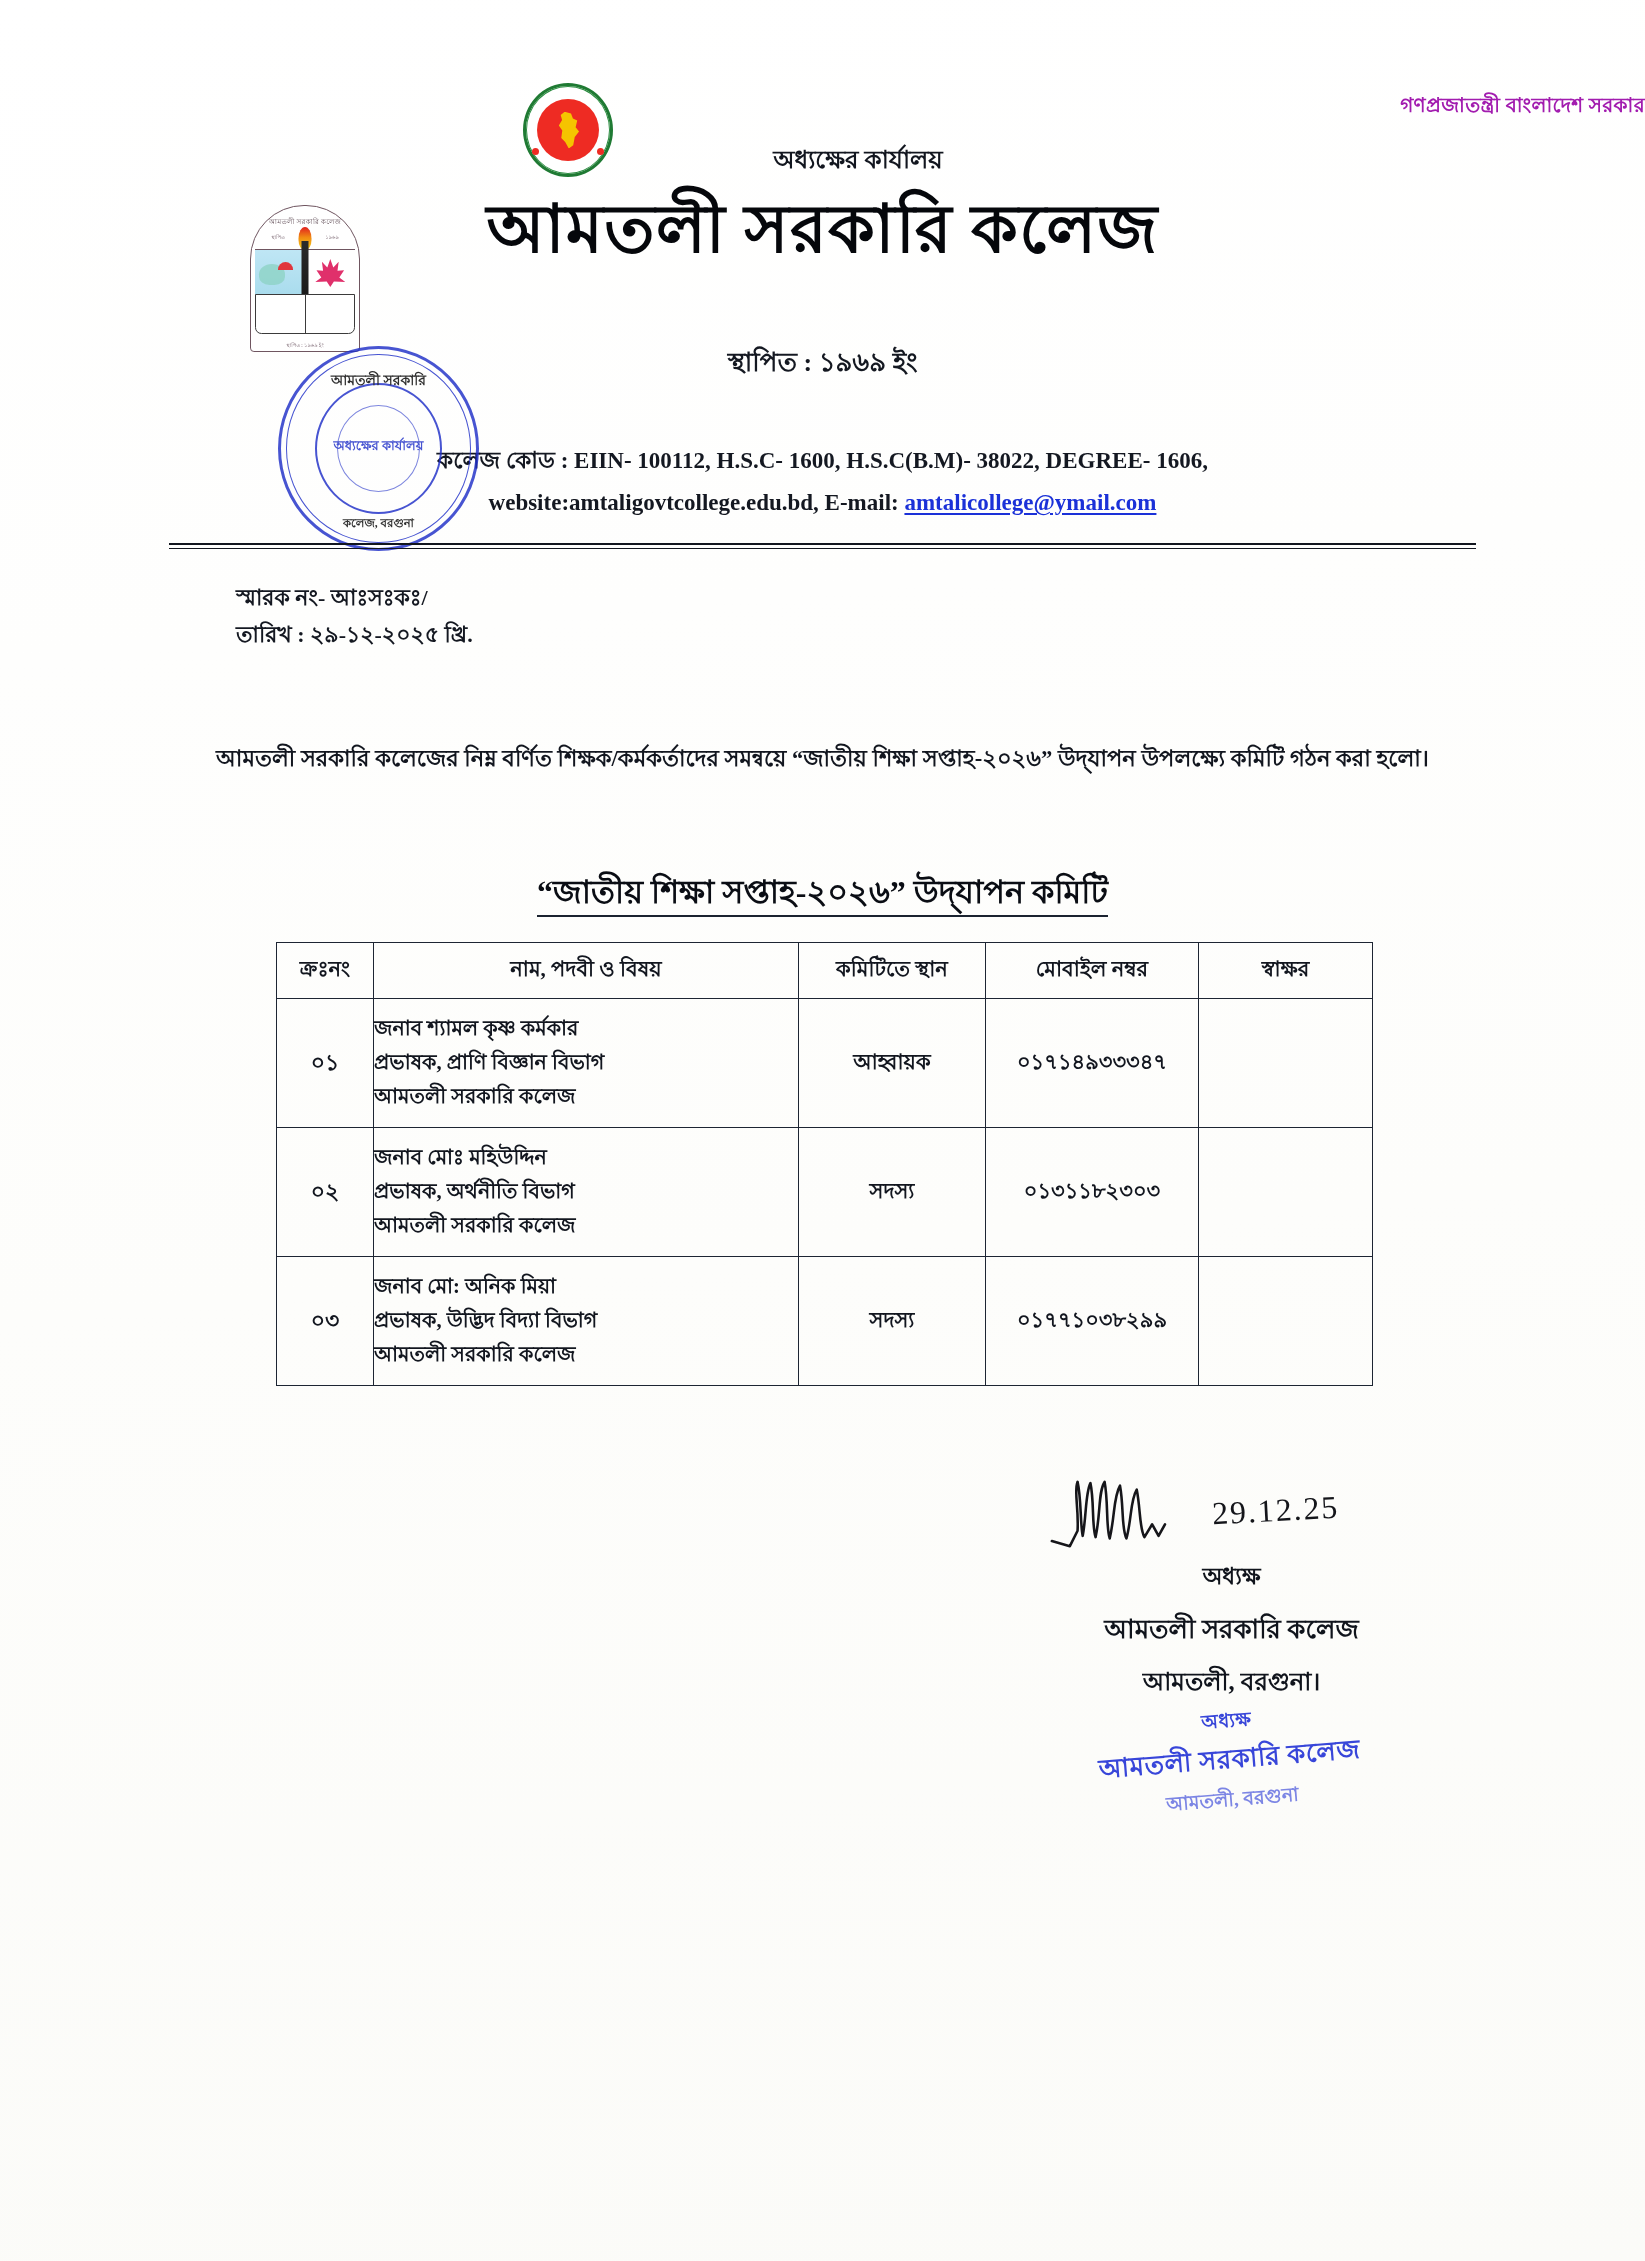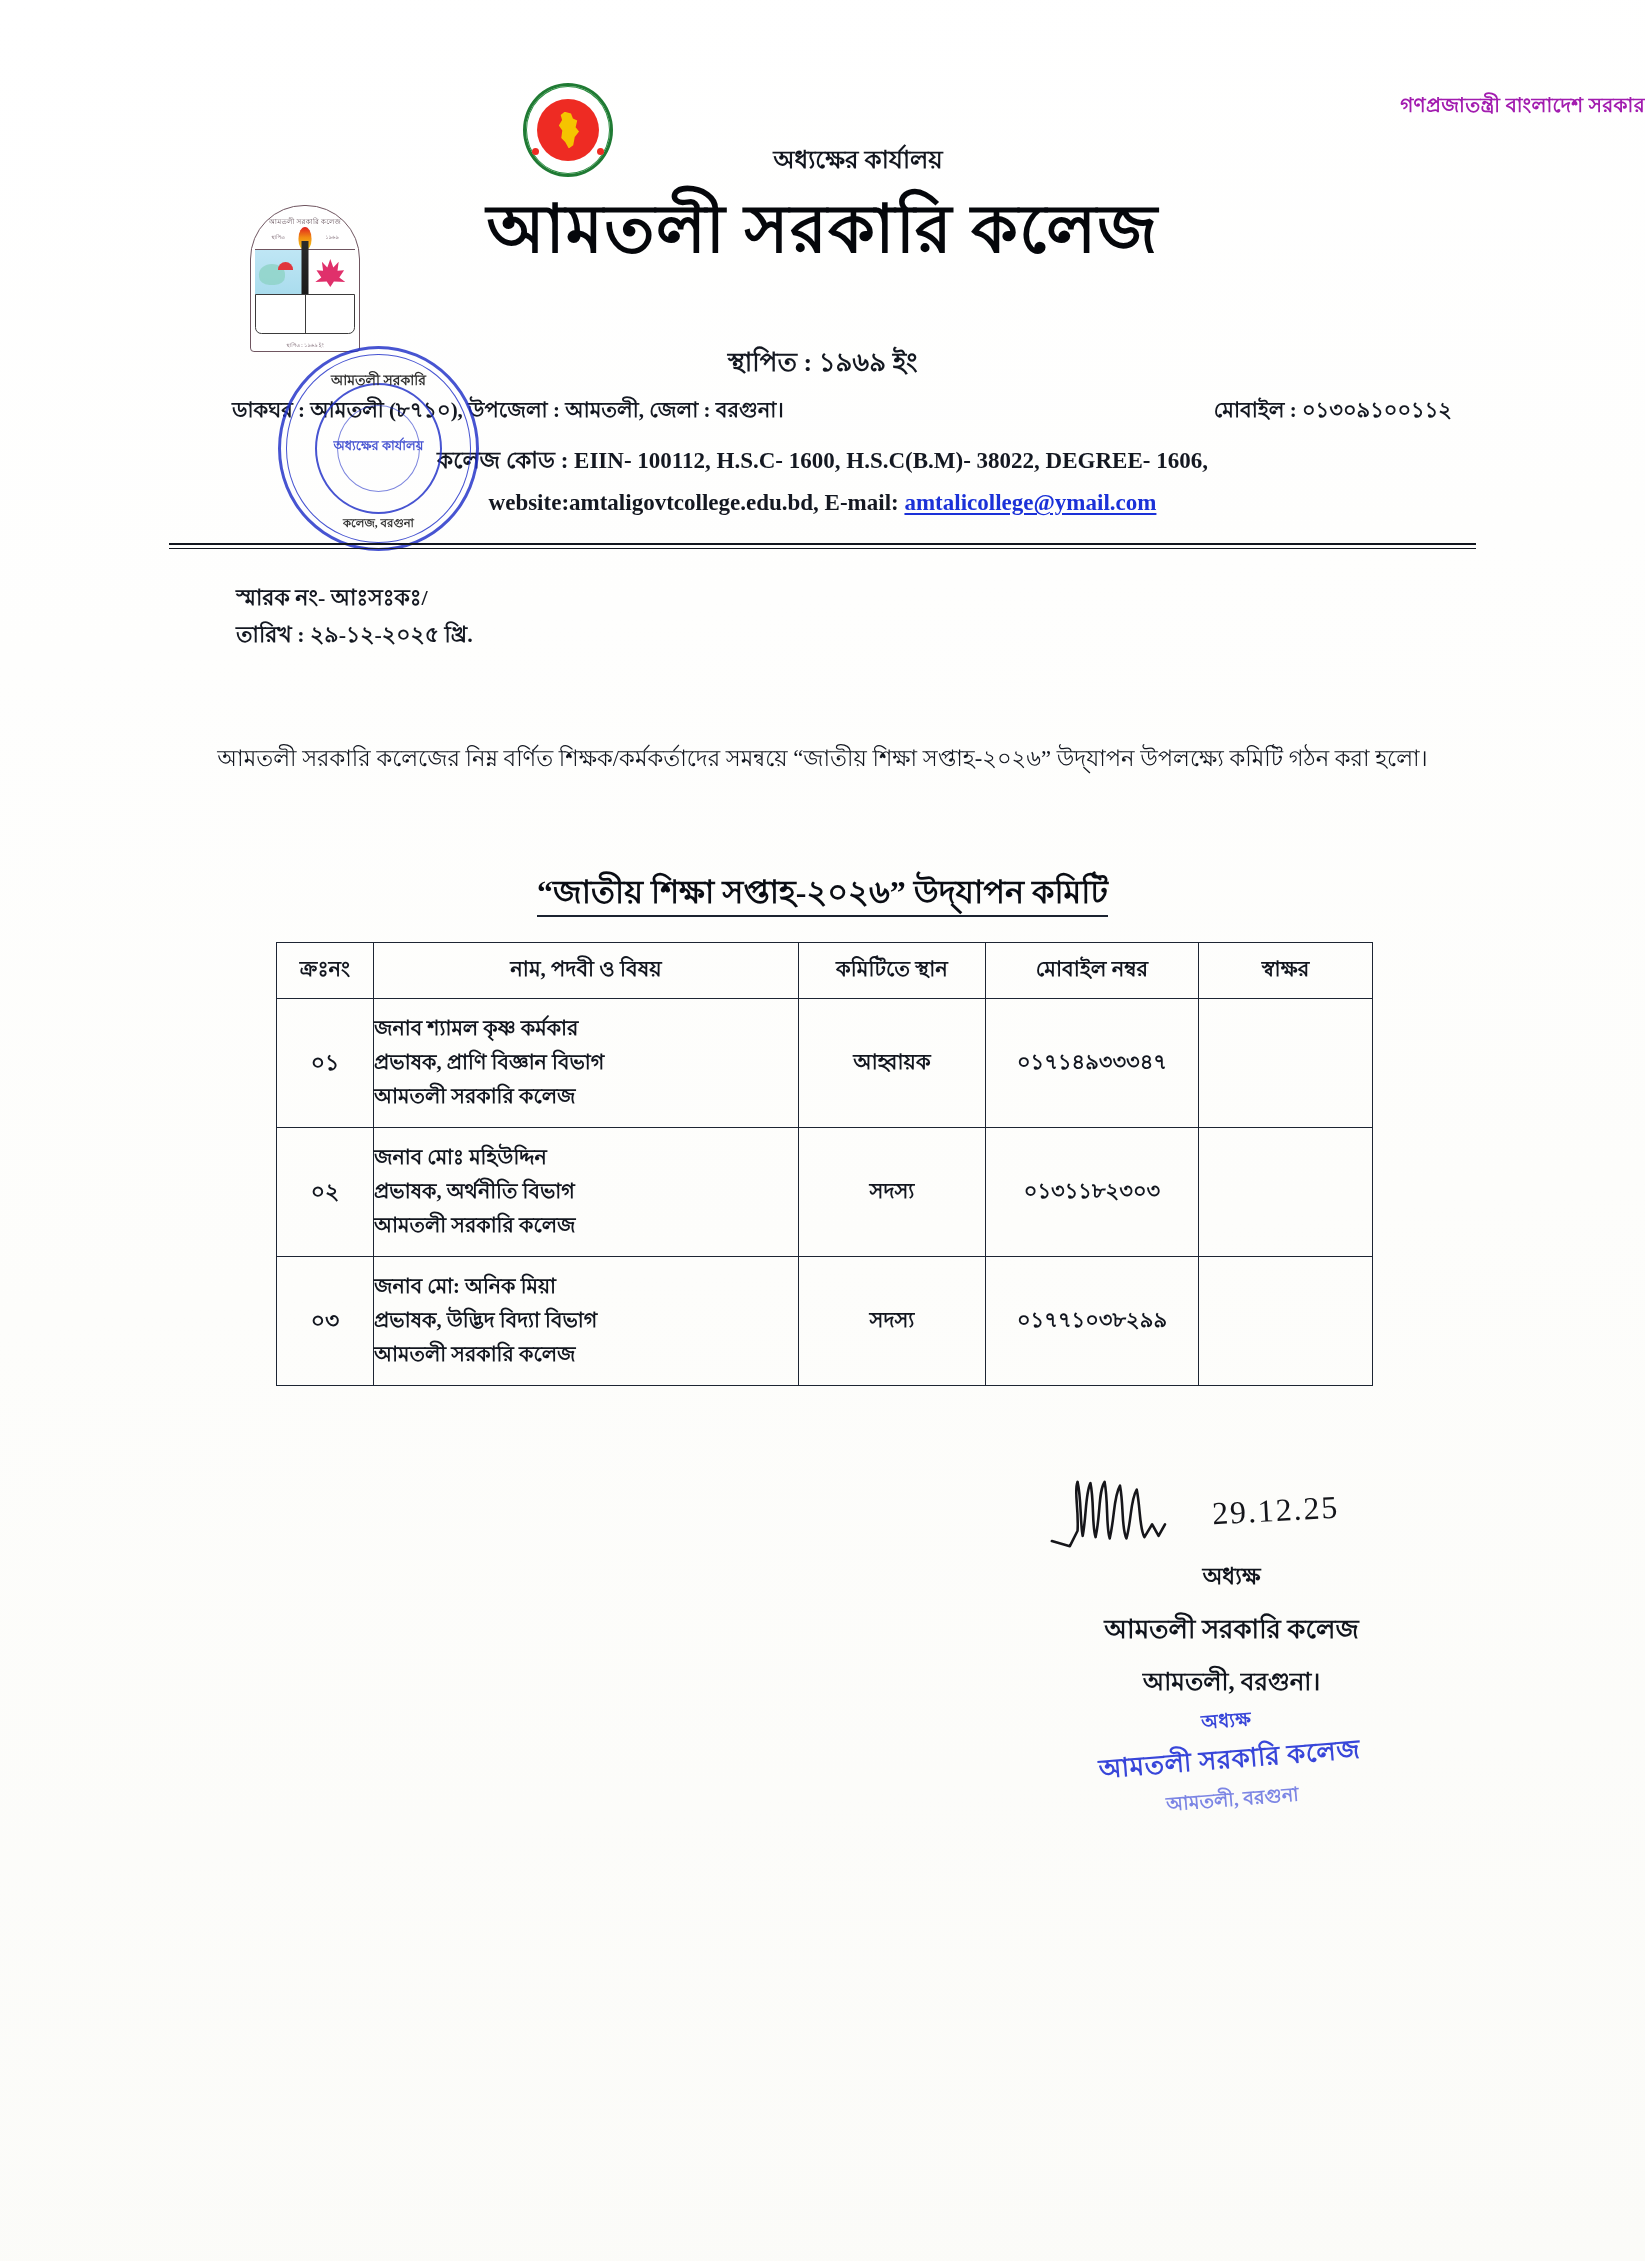--- a/index.html
+++ b/index.html
@@ -336,21 +336,21 @@
   
   .body-para {
     position: absolute;
     left: 206px;
     right: 206px;
     top: 738px;
     text-align: center;
     font-size: 22.6px;
     line-height: 1.85;
     color: #12161f;
-    font-weight: 400;
+    font-weight: 700;
   }
 
   .table-title {
     position: absolute;
     left: 0; right: 0;
     top: 867px;
     text-align: center;
     font-size: 32px;
     font-weight: 700;
     color: #0a0d14;
@@ -494,24 +494,20 @@
           </div>
         </div>
         <div class="crest-flame"></div>
         <div class="crest-torch-stem"></div>
         <div class="crest-torch-tip"></div>
         <div class="crest-book"></div>
         <div class="crest-foot">স্থাপিত : ১৯৬৯ ইং</div>
       </div>
     </div>
 
-    <div class="addr-row">
-      <span>ডাকঘর : আমতলী (৮৭১০), উপজেলা : আমতলী, জেলা : বরগুনা।</span>
-      <span>মোবাইল : ০১৩০৯১০০১১২</span>
-    </div>
 
     <div class="codes">
       <span class="bn">কলেজ কোড :</span>
       <span>EIIN- 100112, H.S.C- 1600, H.S.C(B.M)- 38022, DEGREE- 1606,</span>
     </div>
 
     <div class="weblink">
       <span>website:</span><span>amtaligovtcollege.edu.bd,</span>
       <span>E-mail:</span>
       <span class="email-link">amtalicollege@ymail.com</span>

